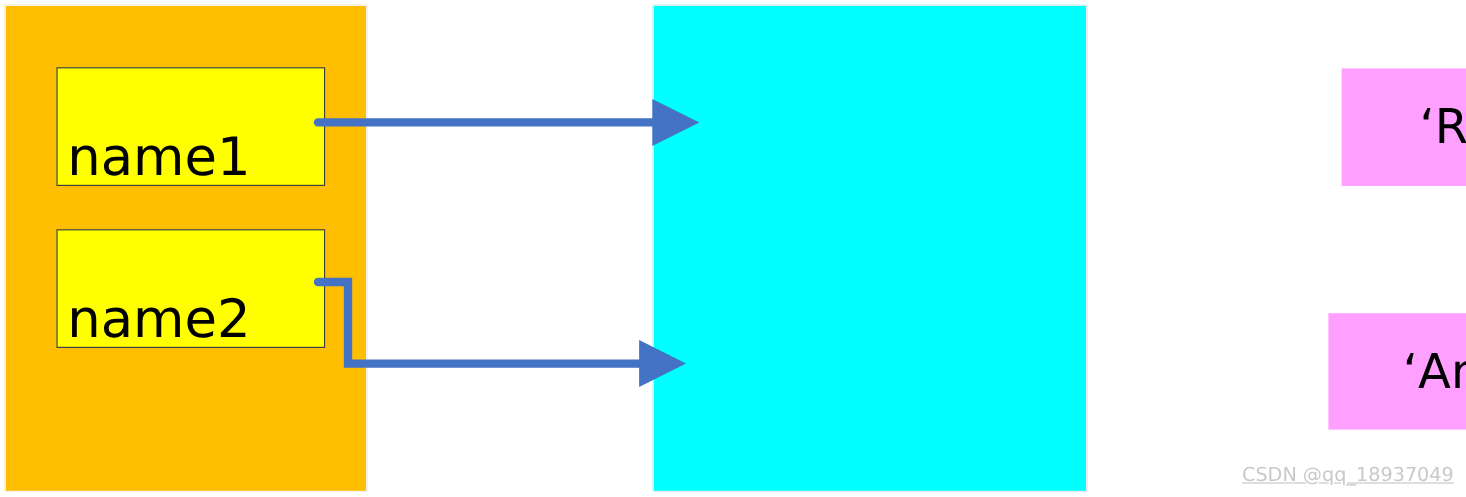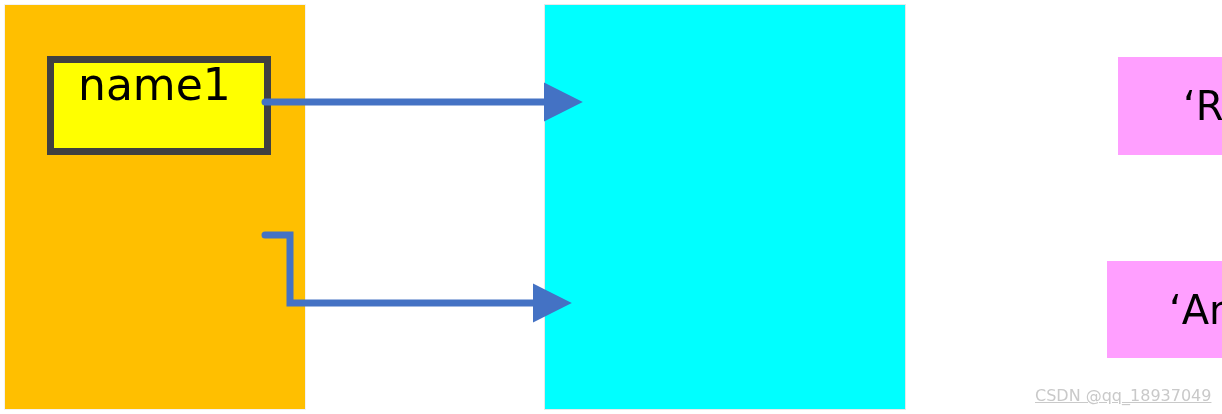--- a/index.html
+++ b/index.html
@@ -38,24 +38,24 @@
     height: 406px;
     background: #00FFFF;
     border: 1px solid #E8E8E8;
   }
 
   
   .var-box {
     position: absolute;
     box-sizing: border-box;
     background: #FFFF00;
-    border: 7px solid #404040;
+    border: 1px solid #404040;
     display: flex;
-    align-items: flex-start;
-    padding-left: 24px;
+    align-items: flex-end;
+    padding-left: 8px;
   }
   .var-box .var-label {
     font-size: 44px;
     line-height: 1;
     color: #000000;
     white-space: nowrap;
     font-family: "DejaVu Sans", sans-serif;
   }
   #var-name1 {
     left: 42px;
@@ -143,20 +143,23 @@
 <body>
 
 <div id="canvas">
 
   <div id="namespace-container" class="container-box">
 
     <div id="var-name1" class="var-box">
       <span class="var-label">name1</span>
     </div>
 
+    <div id="var-name2" class="var-box">
+      <span class="var-label">name2</span>
+    </div>
 
   </div>
 
   <div id="objects-container" class="container-box">
 
     <div id="val-robert" class="val-box">
       <span class="val-label">‘Robert’</span>
     </div>
 
     <div id="val-andrain" class="val-box">

